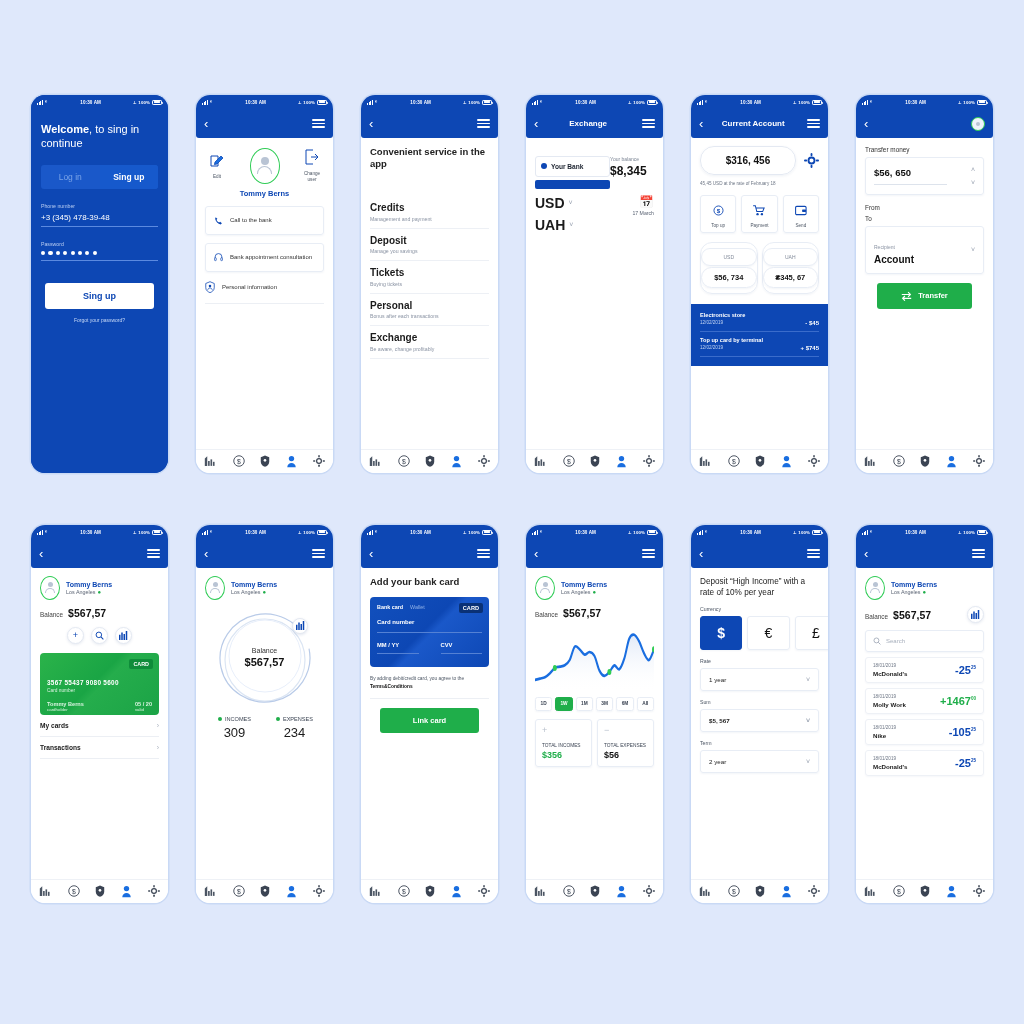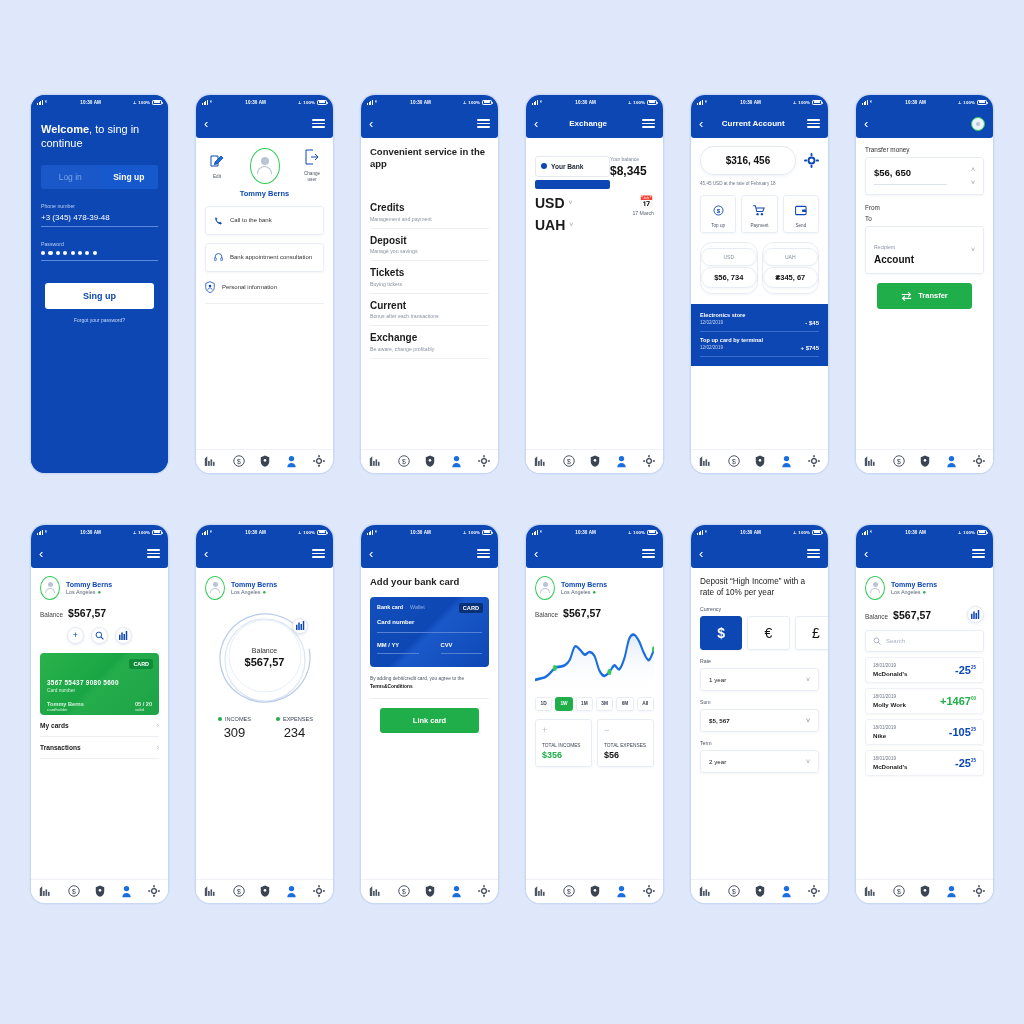--- a/index.html
+++ b/index.html
@@ -513,21 +513,21 @@
       </div>
       <div class="svc">
         <h4>Deposit</h4>
         <p>Manage you savings</p>
       </div>
       <div class="svc">
         <h4>Tickets</h4>
         <p>Buying tickets</p>
       </div>
       <div class="svc">
-        <h4>Current</h4>
+        <h4>Personal</h4>
         <p>Bonus after each transactions</p>
       </div>
       <div class="svc">
         <h4>Exchange</h4>
         <p>Be aware, change profitably</p>
       </div>
     </div>
     <div class="tabbar">
       <svg width="13" height="12" viewBox="0 0 16 14">
           <path d="M1 13V4l3-3v12z" fill="#4b5563"></path>

